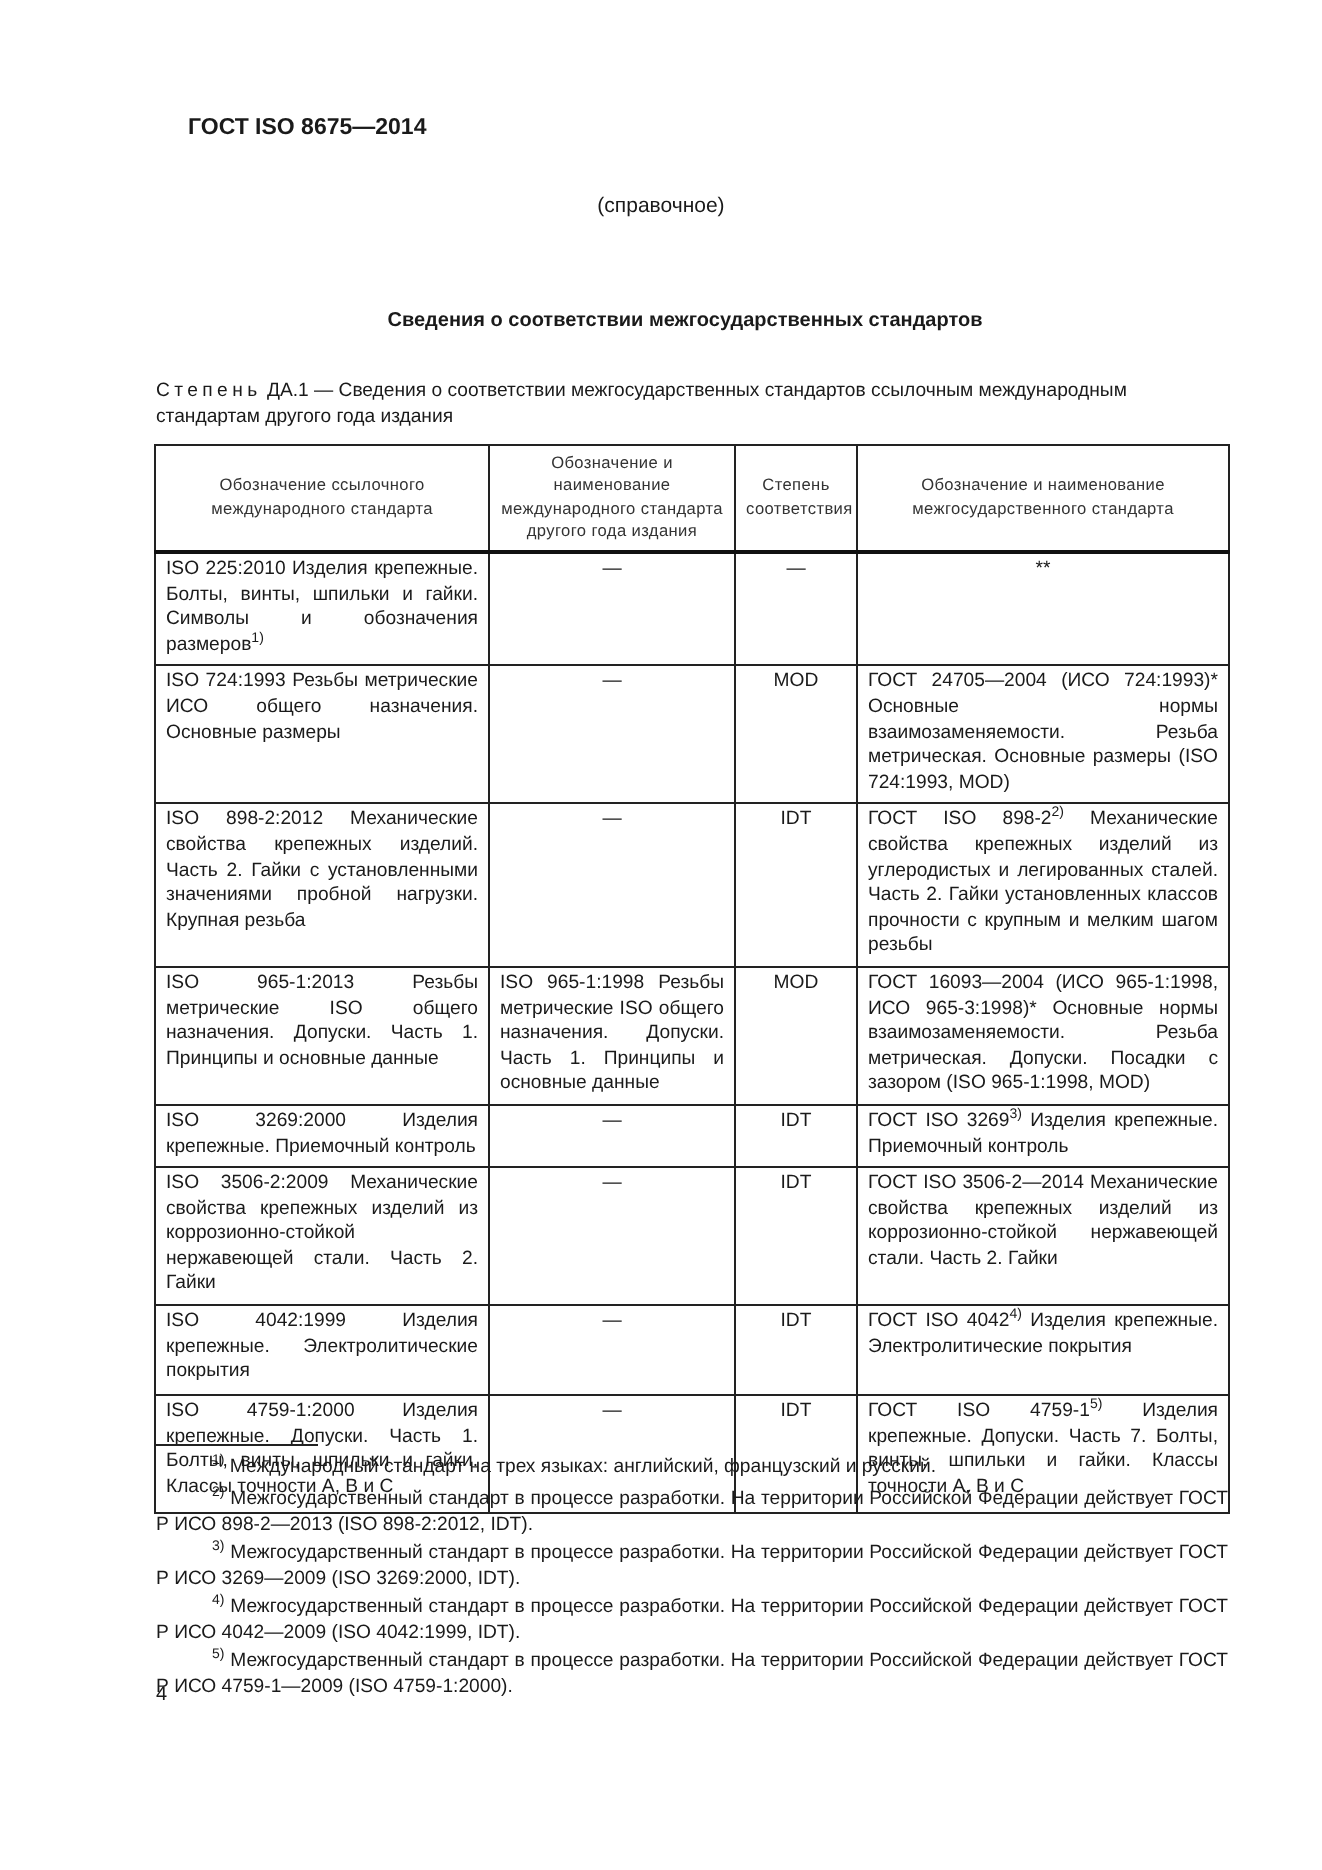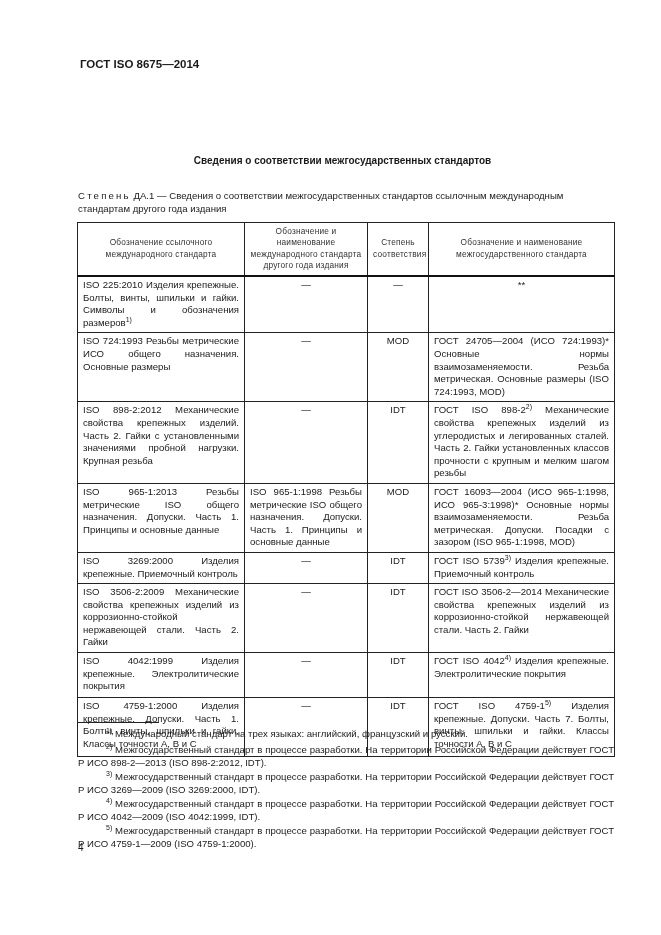--- a/index.html
+++ b/index.html
@@ -1,18 +1,18 @@
 <!DOCTYPE html>
 <html><head>
 <meta charset="utf-8">
 <style>
   html, body { margin: 0; padding: 0; background: #ffffff; }
   body { width: 661px; height: 935px; position: relative; overflow: hidden;
          font-family: "Liberation Sans", sans-serif; color: #1a1a1a; }
-  .doc-code { position: absolute; left: 80px; top: 58px; font-size: 11.5px; font-weight: bold; }
+  .doc-code { position: absolute; left: 94px; top: 58px; font-size: 11.5px; font-weight: bold; }
   .appendix { position: absolute; left: 0; width: 661px; top: 97px; text-align: center; font-size: 10.5px; line-height: 13px; }
   .appendix .a-title { font-weight: bold; }
   .heading { position: absolute; left: 12px; width: 661px; top: 154px; text-align: center; font-size: 10px; font-weight: bold; line-height: 14px; }
   .caption { position: absolute; left: 78px; width: 536px; top: 189px; font-size: 9.6px; line-height: 13px; }
   .caption .spaced { letter-spacing: 2.2px; }
 
   table.main { position: absolute; left: 77px; top: 222px; border-collapse: collapse; table-layout: fixed; width: 537px;
                font-size: 9.6px; line-height: 12.6px; }
   table.main td, table.main th { border: 1px solid #222; padding: 2px 5px 3px 5px; vertical-align: top; }
   table.main th { font-weight: normal; font-size: 8.3px; line-height: 11.5px; color: #333; text-align: center; vertical-align: middle;
@@ -28,20 +28,21 @@
   .fn { text-indent: 28px; text-align: justify; margin-bottom: 1px; }
   .fn.one { margin-bottom: 3px; }
   .page-num { position: absolute; left: 78px; top: 842px; font-size: 10px; }
 </style>
 </head>
 <body>
 
 <div class="doc-code">ГОСТ ISO 8675—2014</div>
 
 <div class="appendix">
+  <div>(справочное)</div>
 </div>
 
 <div class="heading">
   <div>Сведения о соответствии межгосударственных стандартов</div>
 </div>
 
 <div class="caption"><span class="spaced">Степень</span><span> ДА.1 — Сведения о соответствии межгосударственных стандартов ссылочным международным стандартам другого года издания</span></div>
 
 <table class="main">
   <colgroup>
@@ -80,21 +81,21 @@
       <tr style="height: 69px;">
         <td class="c1"><span>ISO 965-1:2013 Резьбы метрические ISO общего назначения. Допуски. Часть 1. Принципы и основные данные</span><sup></sup></td>
         <td class="c2">ISO 965-1:1998 Резьбы метрические ISO общего назначения. Допуски. Часть 1. Принципы и основные данные</td>
         <td class="c3">MOD</td>
         <td class="c4"><span>ГОСТ 16093—2004 (ИСО 965-1:1998, ИСО 965-3:1998)* Основные нормы взаимозаменяемости. Резьба метрическая. Допуски. Посадки с зазором (ISO 965-1:1998, MOD)</span><sup></sup><span></span></td>
       </tr>
       <tr style="height: 30px;">
         <td class="c1"><span>ISO 3269:2000 Изделия крепежные. Приемочный контроль</span><sup></sup></td>
         <td class="c2 dash">—</td>
         <td class="c3">IDT</td>
-        <td class="c4"><span>ГОСТ ISO 5739</span><sup>3)</sup><span> Изделия крепежные. Приемочный контроль</span></td>
+        <td class="c4"><span>ГОСТ ISO 3269</span><sup>3)</sup><span> Изделия крепежные. Приемочный контроль</span></td>
       </tr>
       <tr style="height: 54px;">
         <td class="c1"><span>ISO 3506-2:2009 Механические свойства крепежных изделий из коррозионно-стойкой нержавеющей стали. Часть 2. Гайки</span><sup></sup></td>
         <td class="c2 dash">—</td>
         <td class="c3">IDT</td>
         <td class="c4"><span>ГОСТ ISO 3506-2—2014 Механические свойства крепежных изделий из коррозионно-стойкой нержавеющей стали. Часть 2. Гайки</span><sup></sup><span></span></td>
       </tr>
       <tr style="height: 45px;">
         <td class="c1"><span>ISO 4042:1999 Изделия крепежные. Электролитические покрытия</span><sup></sup></td>
         <td class="c2 dash">—</td>

